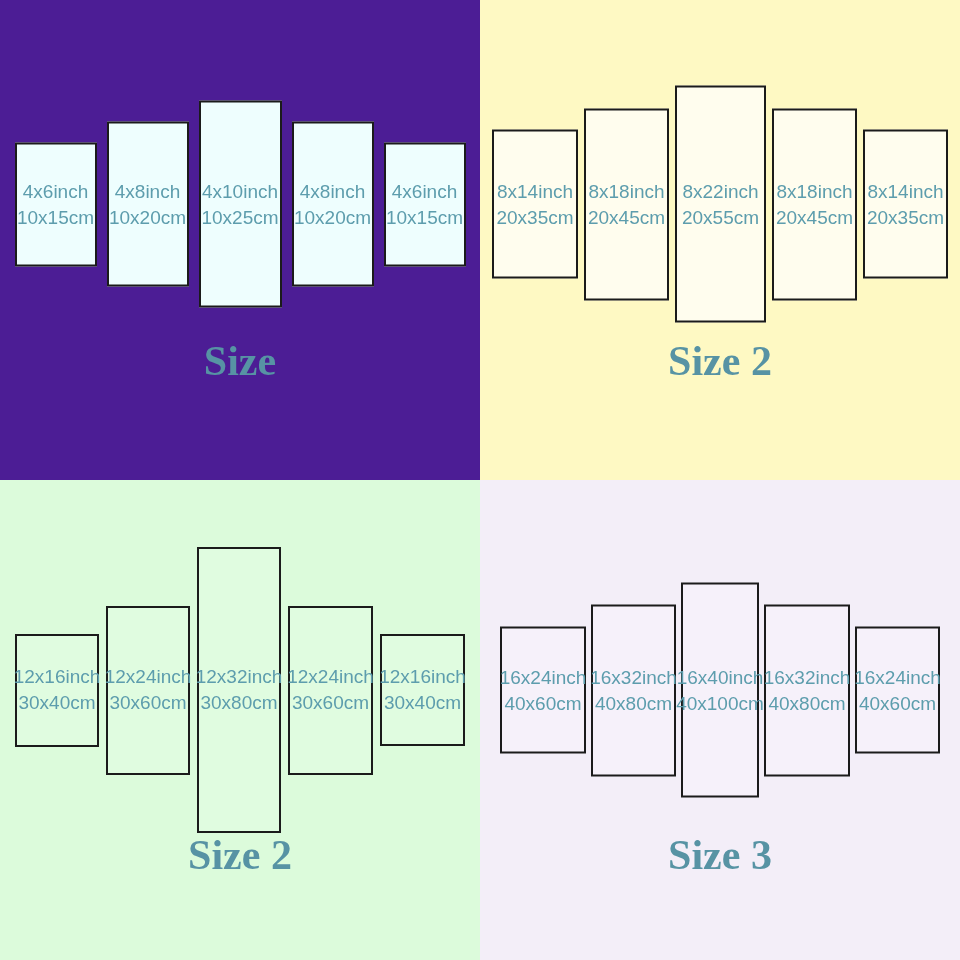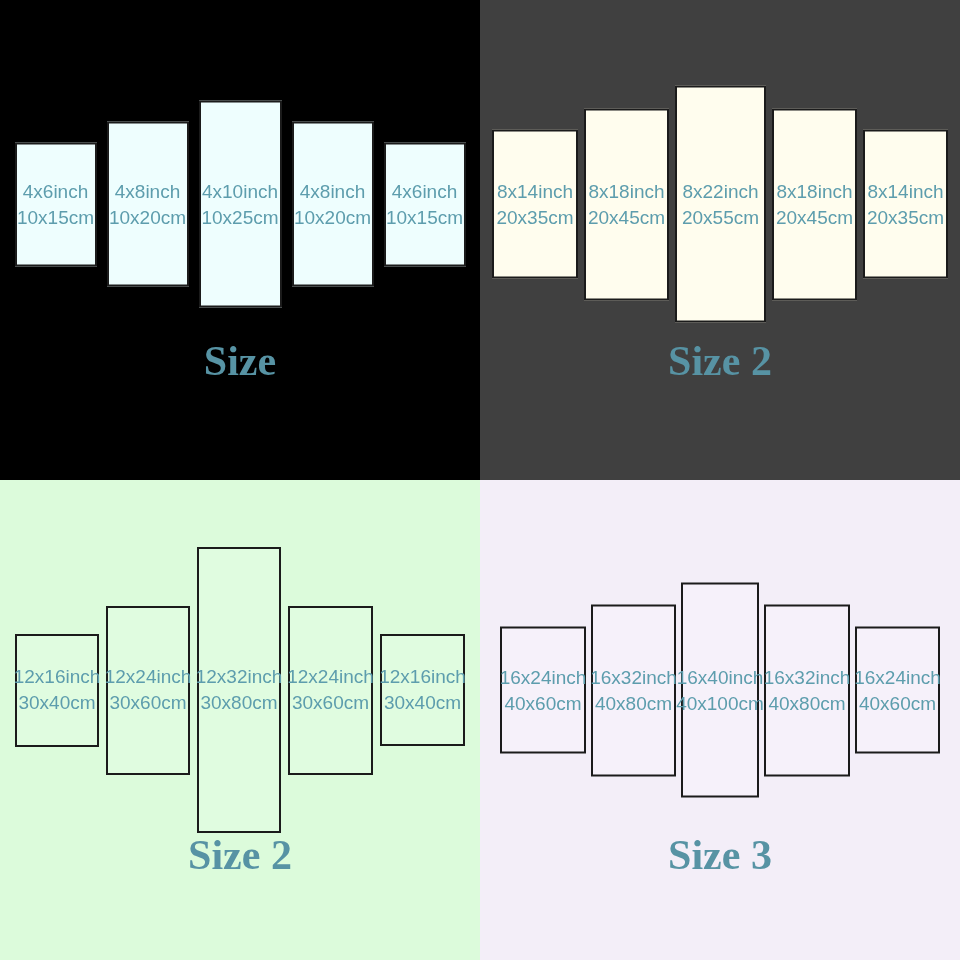--- a/index.html
+++ b/index.html
@@ -64,21 +64,21 @@
     font-weight: 700; font-size: 42px; line-height: 46px;
   }
   .q0 .title, .q1 .title { top: 338px; }
   .q2 .title, .q3 .title { top: 352px; }
 </style>
 </head>
 <body>
 
 <div class="grid">
 
-  <section class="quadrant q0" style="background-color: #000000;">
+  <section class="quadrant q0" style="background-color: #4c1d95;">
     <div class="panels" style="color: rgb(93, 157, 173);">
       <div class="panel p1" style="background-color: rgb(238, 254, 254);">
         <div class="line">4x6inch</div>
         <div class="line">10x15cm</div>
       </div>
       <div class="panel p2" style="background-color: rgb(238, 254, 254);">
         <div class="line">4x8inch</div>
         <div class="line">10x20cm</div>
       </div>
       <div class="panel p3" style="background-color: rgb(238, 254, 254);">
@@ -90,21 +90,21 @@
         <div class="line">10x20cm</div>
       </div>
       <div class="panel p5" style="background-color: rgb(238, 254, 254);">
         <div class="line">4x6inch</div>
         <div class="line">10x15cm</div>
       </div>
     </div>
     <h2 class="title" style="color: rgb(87, 147, 164);">Size</h2>
   </section>
 
-  <section class="quadrant q1" style="background-color: #404040;">
+  <section class="quadrant q1" style="background-color: #fef9c3;">
     <div class="panels" style="color: rgb(93, 157, 173);">
       <div class="panel p1" style="background-color: rgb(255, 253, 238);">
         <div class="line">8x14inch</div>
         <div class="line">20x35cm</div>
       </div>
       <div class="panel p2" style="background-color: rgb(255, 253, 238);">
         <div class="line">8x18inch</div>
         <div class="line">20x45cm</div>
       </div>
       <div class="panel p3" style="background-color: rgb(255, 253, 238);">

